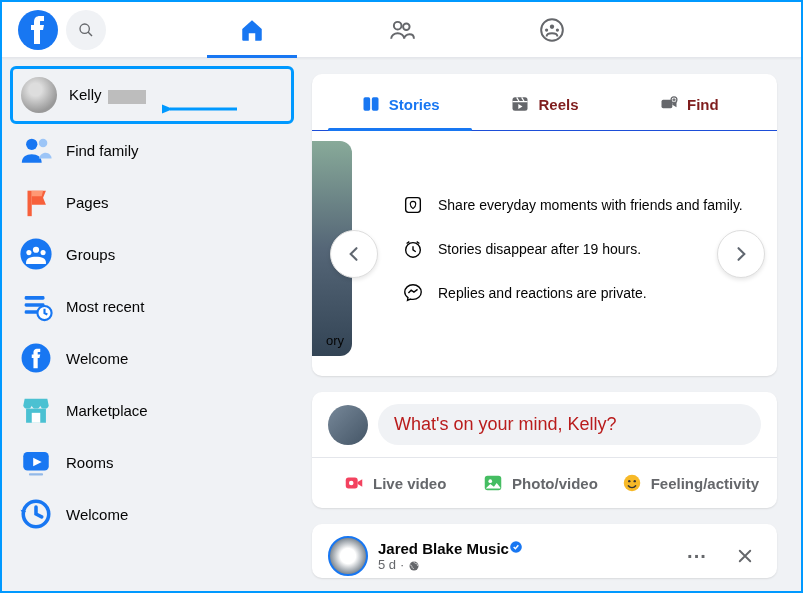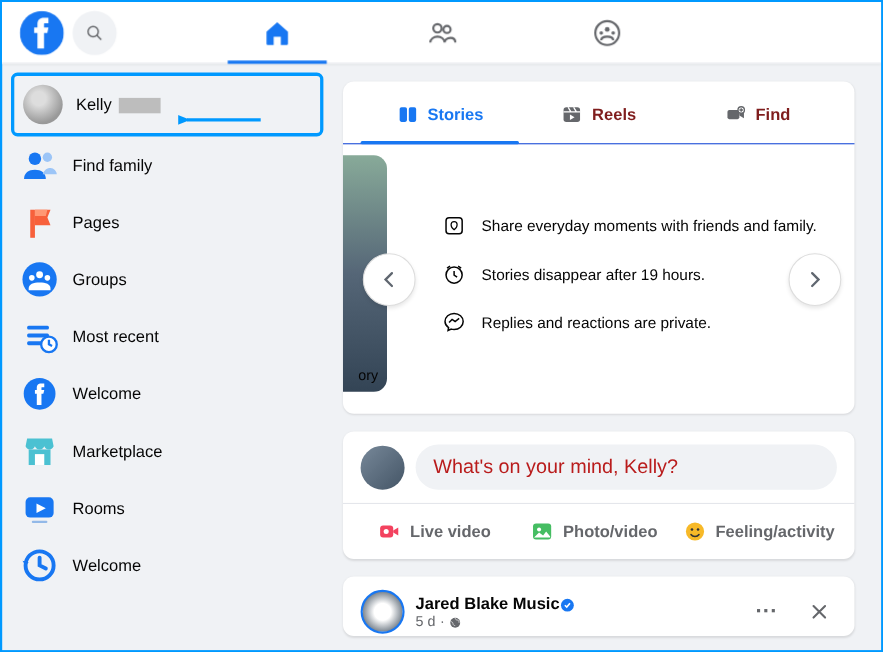--- a/index.html
+++ b/index.html
@@ -32,21 +32,21 @@
 .nav-circle.left { left: 18px; }
 .nav-circle.right { right: 12px; }
 .composer-top { display: flex; align-items: center; gap: 10px; padding: 12px 16px; }
 .avatar { width: 40px; height: 40px; border-radius: 50%; background: linear-gradient(135deg, #789 0%, #456 100%); flex-shrink: 0; }
 .composer-input { flex: 1; background: #f0f2f5; border-radius: 24px; padding: 10px 16px; color: #b91c1c; font-size: 18px; cursor: pointer; }
 .composer-actions { display: flex; border-top: 1px solid #e4e6eb; padding: 6px 10px; }
 .composer-action { flex: 1; display: flex; align-items: center; justify-content: center; gap: 8px; padding: 8px; border-radius: 6px; cursor: pointer; color: #65676b; font-weight: 600; font-size: 15px; }
 .post-head { display: flex; align-items: center; padding: 12px 16px 2px; gap: 10px; }
 .post-avatar { width: 40px; height: 40px; border-radius: 50%; border: 2px solid #1877f2; background: radial-gradient(circle, #fff 30%, #234 100%); flex-shrink: 0; }
 .post-meta { flex: 1; }
-.post-author { display: flex; align-items: flex-end; gap: 0; font-weight: 600; font-size: 15px; color: #050505; }
+.post-author { display: flex; align-items: flex-start; gap: 0; font-weight: 600; font-size: 15px; color: #050505; }
 .post-time { display: flex; align-items: flex-end; gap: 4px; font-size: 13px; color: #65676b; }
 .post-actions { display: flex; gap: 16px; }
 .post-action-btn { width: 32px; height: 32px; border-radius: 50%; display: flex; align-items: center; justify-content: center; cursor: pointer; color: #65676b; font-size: 20px; font-weight: bold; }
 .arrow-annotation { position: absolute; left: 160px; top: 92px; pointer-events: none; z-index: 100; }
 .redacted { display: inline-block; width: 38px; height: 14px; background: #bdbdbd; vertical-align: middle; margin-left: 2px; }
 </style>
 </head>
 <body>
 
 <div class="header">

